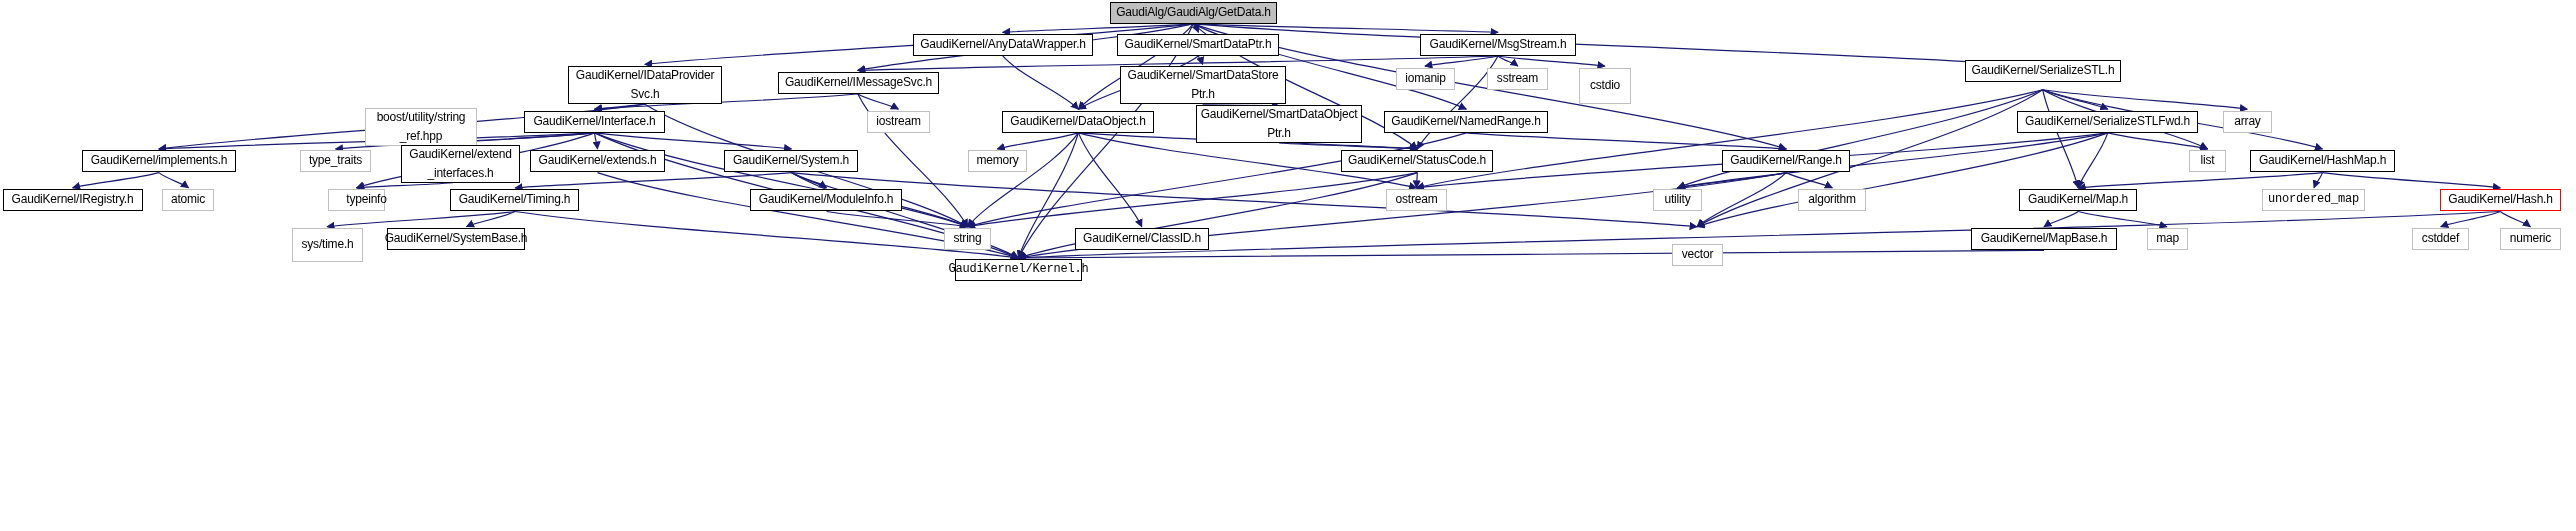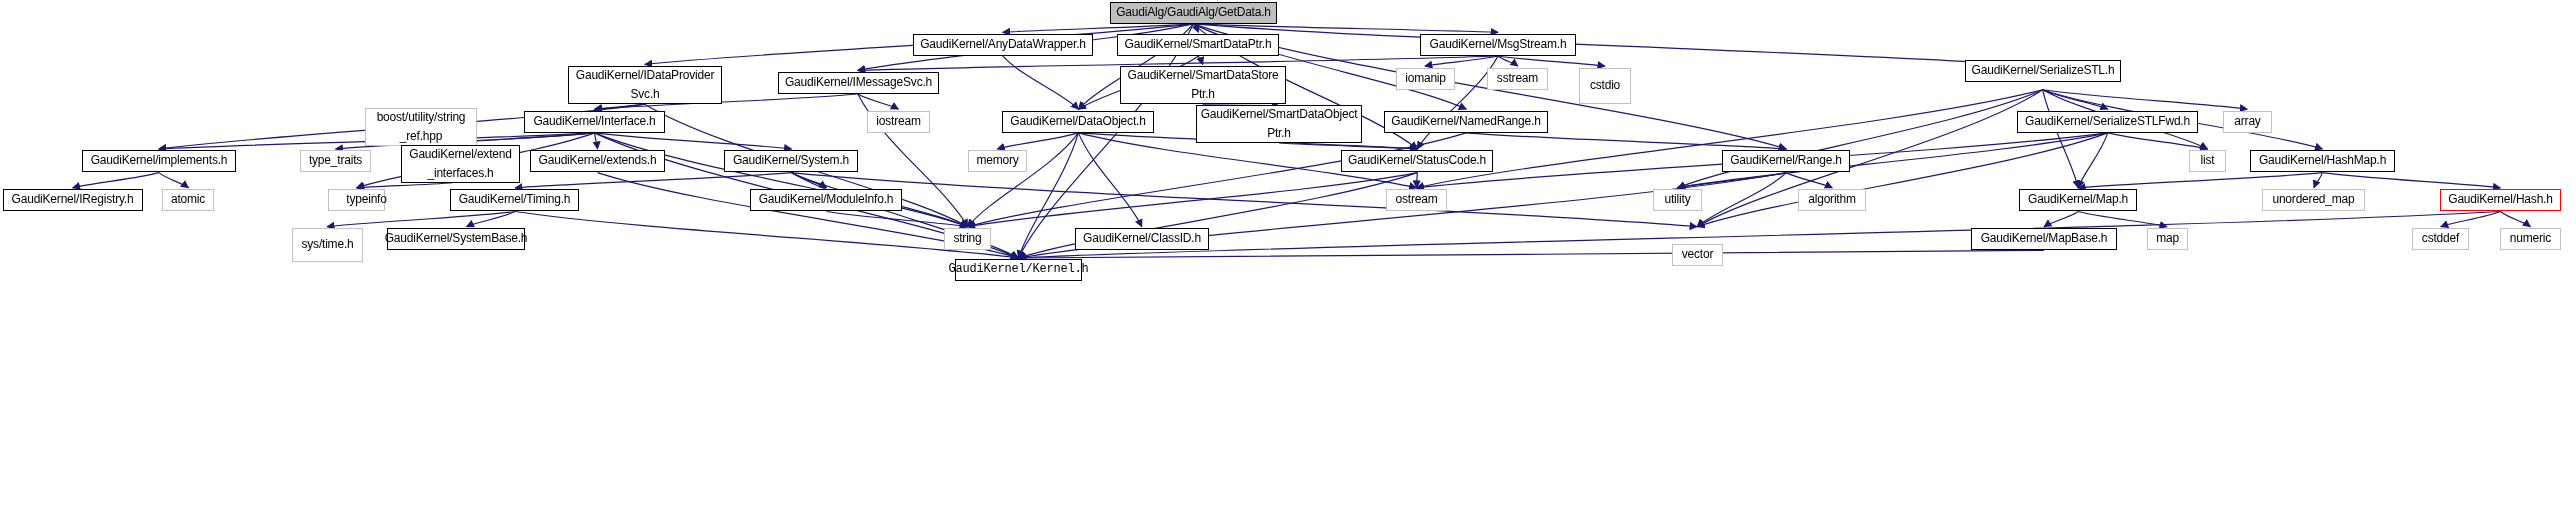--- a/index.html
+++ b/index.html
@@ -167,21 +167,21 @@
       <div class="node hdr" style="left: 2250px; top: 150px; width: 145px; height: 22px;">GaudiKernel/HashMap.h</div>
       <div class="node hdr" style="left: 2.5px; top: 189px; width: 140px; height: 22px;">GaudiKernel/IRegistry.h</div>
       <div class="node" style="left: 162px; top: 189px; width: 52px; height: 22px;">atomic</div>
       <div class="node" style="left: 328px; top: 189px; width: 57px; height: 22px; padding-left: 20px;">typeinfo</div>
       <div class="node hdr" style="left: 450px; top: 189px; width: 129px; height: 22px;">GaudiKernel/Timing.h</div>
       <div class="node hdr" style="left: 750px; top: 189px; width: 152px; height: 22px;">GaudiKernel/ModuleInfo.h</div>
       <div class="node" style="left: 1386px; top: 189px; width: 61px; height: 22px;">ostream</div>
       <div class="node" style="left: 1653px; top: 189px; width: 49px; height: 22px;">utility</div>
       <div class="node" style="left: 1798px; top: 189px; width: 68px; height: 22px;">algorithm</div>
       <div class="node hdr" style="left: 2019px; top: 189px; width: 118px; height: 22px;">GaudiKernel/Map.h</div>
-      <div class="node" style="left: 2262px; top: 189px; width: 103px; height: 22px;">unordered_map</div>
+      <div class="node" style="left: 2262px; top: 189px; width: 103px; height: 22px; font-family: Liberation Mono, monospace;">unordered_map</div>
       <div class="node hl" style="left: 2440px; top: 189px; width: 121px; height: 22px;">GaudiKernel/Hash.h</div>
       <div class="node" style="left: 292px; top: 228px; width: 71px; height: 34px;">sys/time.h</div>
       <div class="node hdr" style="left: 387px; top: 228px; width: 138px; height: 22px;">GaudiKernel/SystemBase.h</div>
       <div class="node" style="left: 944px; top: 228px; width: 47px; height: 22px;">string</div>
       <div class="node hdr" style="left: 1075px; top: 228px; width: 134px; height: 22px;">GaudiKernel/ClassID.h</div>
       <div class="node" style="left: 1672px; top: 244px; width: 51px; height: 22px;">vector</div>
       <div class="node hdr" style="left: 1971px; top: 228px; width: 146px; height: 22px;">GaudiKernel/MapBase.h</div>
       <div class="node" style="left: 2147px; top: 228px; width: 41px; height: 22px;">map</div>
       <div class="node" style="left: 2412px; top: 228px; width: 57px; height: 22px;">cstddef</div>
       <div class="node" style="left: 2500px; top: 228px; width: 61px; height: 22px;">numeric</div>

